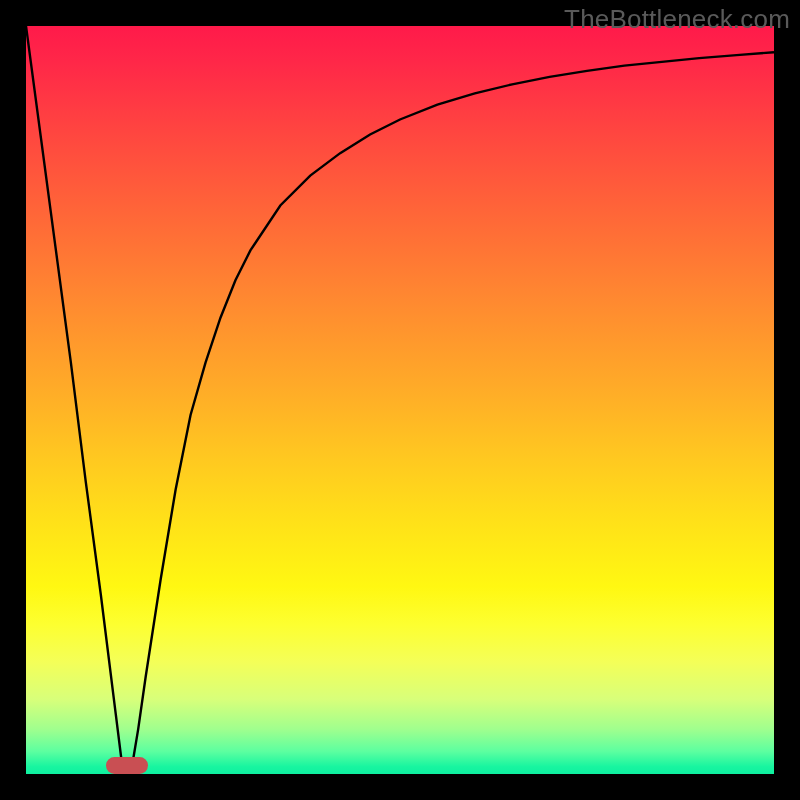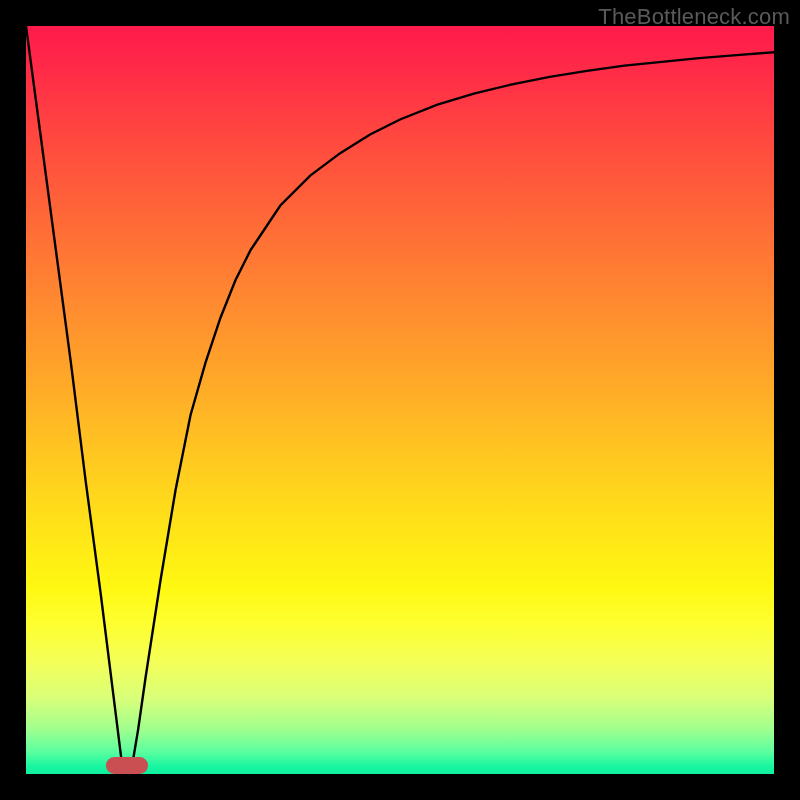--- a/index.html
+++ b/index.html
@@ -41,21 +41,21 @@
       #5cffa0 97%,
       #18f5a0 99%,
       #0ef0a0 100%
     );
   }
   .watermark {
     position: absolute;
     top: 4px;
     right: 10px;
     font-family: Arial, Helvetica, sans-serif;
-    font-size: 22px;
+    font-size: 26px;
     color: #5a5a5a;
     letter-spacing: 0.2px;
   }
   svg.overlay {
     position: absolute;
     inset: 0;
   }
   .marker {
     position: absolute;
     background: #c94f53;

